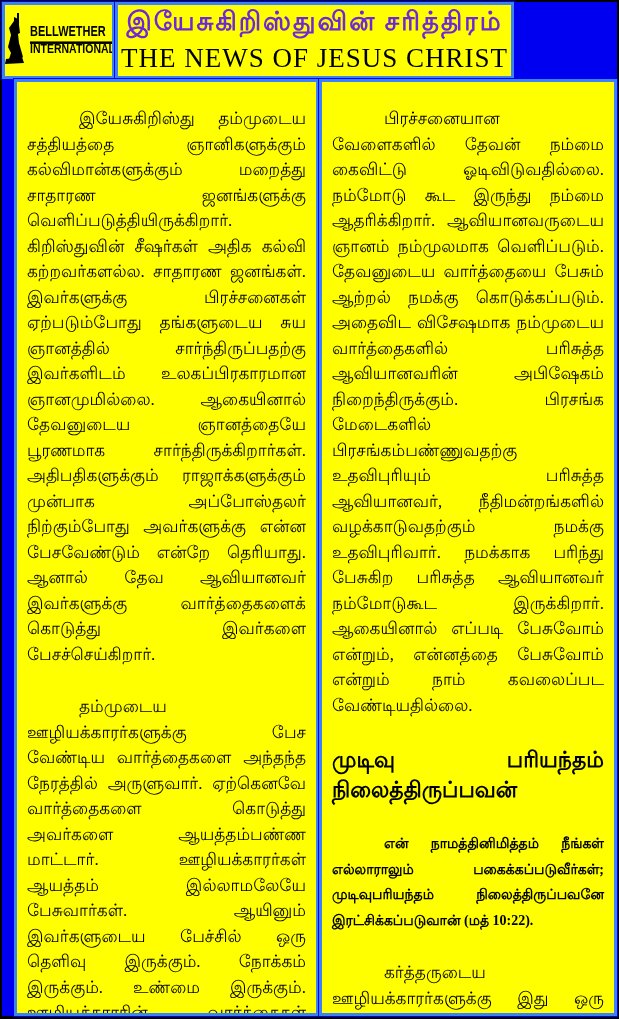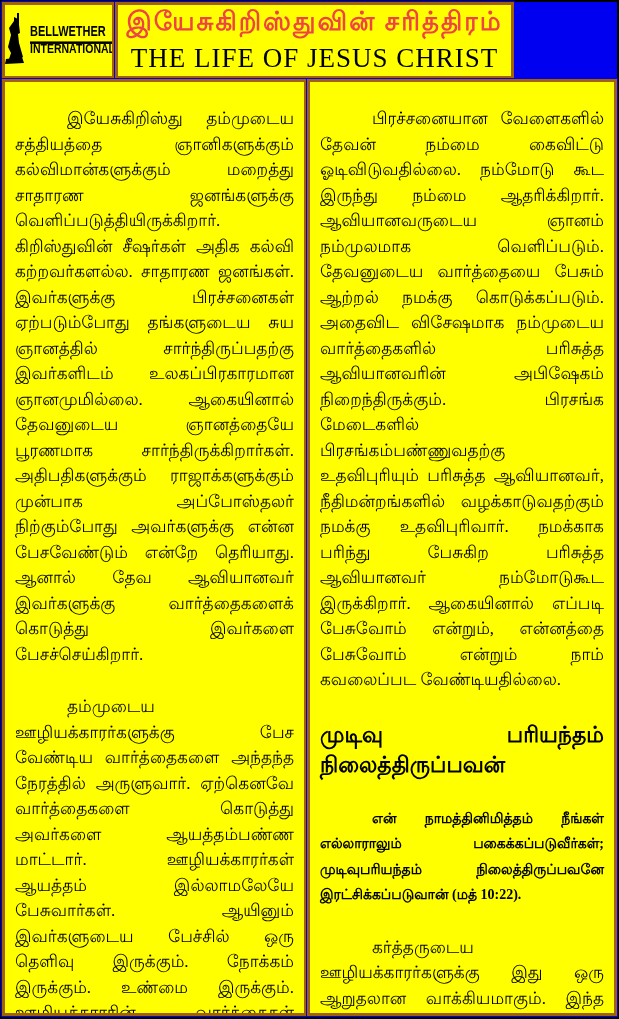--- a/index.html
+++ b/index.html
@@ -14,21 +14,21 @@
     position:absolute;left:2px;top:2px;width:615px;height:1014px;
     background:#0000f0;
   }
   .header-row{
     display:grid;
     grid-template-columns:113px 399px 1fr;
     height:77px;
   }
   .cell{
     background:#ffff00;
-    border:3px solid #a16207;
+    border:3px solid #3b82f6;
     outline:1px solid #0000f0;
     box-sizing:border-box;
     overflow:hidden;
   }
   .logo-cell{
     display:flex;align-items:center;justify-content:center;gap:4px;
   }
   .logo-figure{flex:0 0 auto;}
   .logo-text{display:flex;flex-direction:column;line-height:1.05;}
   .logo-line1{
@@ -42,31 +42,32 @@
     font-family:"Liberation Sans", sans-serif;
     font-weight:bold;font-size:10.5px;color:#000;padding-top:2px;
     transform:scaleY(1.25);transform-origin:left center;
     white-space:nowrap;
   }
   .title-cell{
     display:flex;flex-direction:column;align-items:center;justify-content:center;
     gap:3px;
   }
   .title-tamil{
-    font-size:26px;font-weight:bold;color:#ef4444;
+    font-size:26px;font-weight:bold;color:#6d28d9;
     letter-spacing:2px;white-space:nowrap;
   }
   .title-english{
     font-family:"Liberation Serif", serif;
     font-size:27px;color:#000;letter-spacing:1px;white-space:nowrap;
   }
   .body-row{
     display:grid;
     grid-template-columns:305px 1fr;
     height:937px;
+    margin-left:12px;
   }
   .col{
     padding:24px 10px 10px 10px;
     color:#000;
     font-size:17px;
     line-height:25.5px;
     text-align:justify;
   }
   .col p{
     margin:0 0 27px 0;
@@ -100,21 +101,21 @@
         </svg>
       </span>
       <span class="logo-text">
         <span class="logo-line1">BELLWETHER</span>
         <span class="logo-line2">INTERNATIONAL</span>
       </span>
     </div>
 
     <div class="cell title-cell">
       <div class="title-tamil">இயேசுகிறிஸ்துவின் சரித்திரம்</div>
-      <div class="title-english">THE LIFE OF JESUS CHRIST</div>
+      <div class="title-english">THE NEWS OF JESUS CHRIST</div>
     </div>
 
 
   </div>
 
   <div class="body-row">
 
     <div class="cell col">
       <p>இயேசுகிறிஸ்து தம்முடைய சத்தியத்தை ஞானிகளுக்கும் கல்விமான்களுக்கும் மறைத்து சாதாரண ஜனங்களுக்கு வெளிப்படுத்தியிருக்கிறார். கிறிஸ்துவின் சீஷர்கள் அதிக கல்வி கற்றவர்களல்ல. சாதாரண ஜனங்கள். இவர்களுக்கு பிரச்சனைகள் ஏற்படும்போது தங்களுடைய சுய ஞானத்தில் சார்ந்திருப்பதற்கு இவர்களிடம் உலகப்பிரகாரமான ஞானமுமில்லை. ஆகையினால் தேவனுடைய ஞானத்தையே பூரணமாக சார்ந்திருக்கிறார்கள். அதிபதிகளுக்கும் ராஜாக்களுக்கும் முன்பாக அப்போஸ்தலர் நிற்கும்போது அவர்களுக்கு என்ன பேசவேண்டும் என்றே தெரியாது. ஆனால் தேவ ஆவியானவர் இவர்களுக்கு வார்த்தைகளைக் கொடுத்து இவர்களை பேசச்செய்கிறார்.</p>
       <p>தம்முடைய ஊழியக்காரர்களுக்கு பேச வேண்டிய வார்த்தைகளை அந்தந்த நேரத்தில் அருளுவார். ஏற்கெனவே வார்த்தைகளை கொடுத்து அவர்களை ஆயத்தம்பண்ண மாட்டார். ஊழியக்காரர்கள் ஆயத்தம் இல்லாமலேயே பேசுவார்கள். ஆயினும் இவர்களுடைய பேச்சில் ஒரு தெளிவு இருக்கும். நோக்கம் இருக்கும். உண்மை இருக்கும். ஊழியக்காரரின் வார்த்தைகள் அபிஷேகம் நிறைந்ததாக இருக்கும்.</p>

